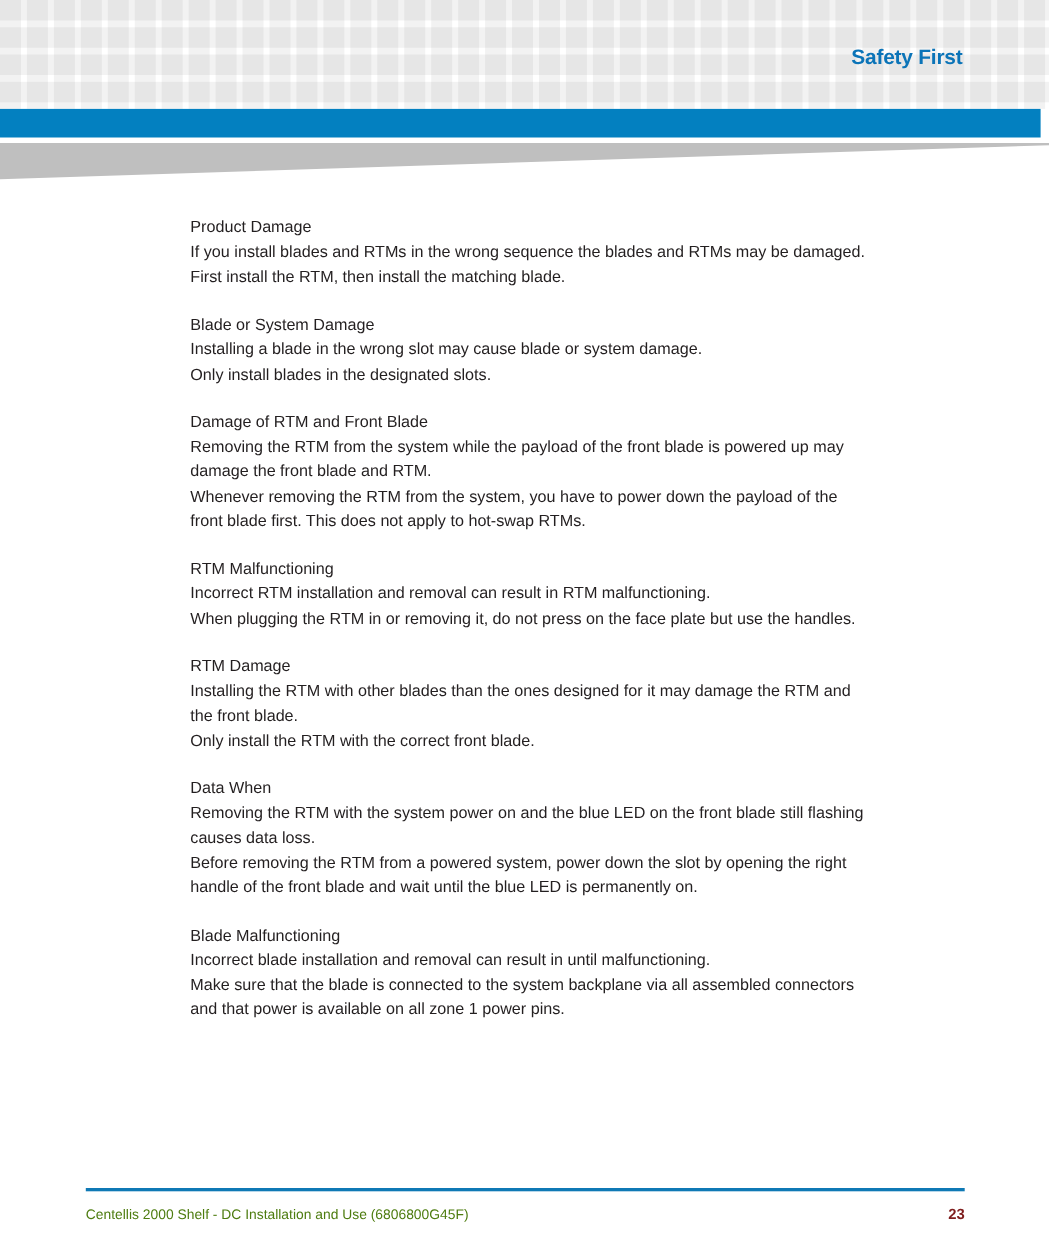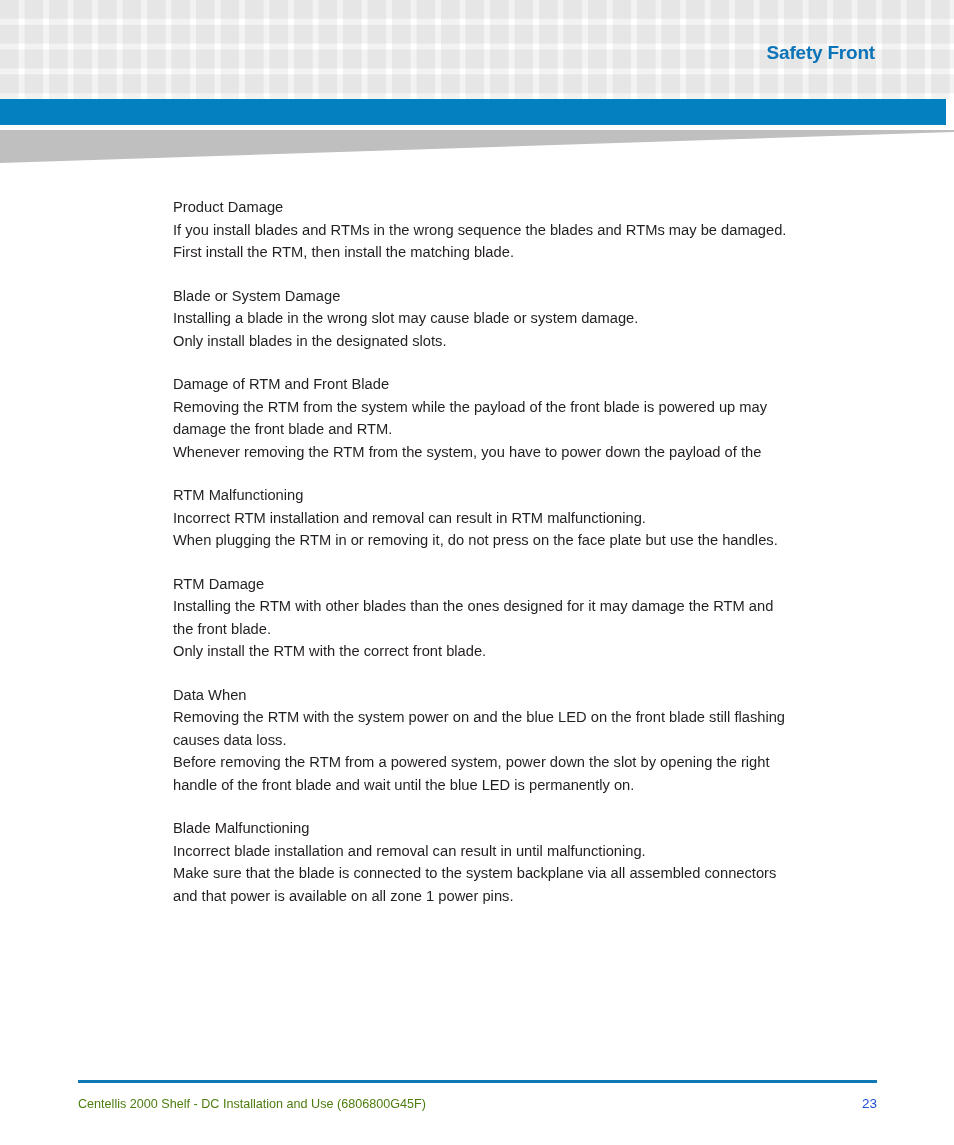--- a/index.html
+++ b/index.html
@@ -112,30 +112,30 @@
     color: #4d7c0f;
     white-space: nowrap;
   }
   .footer-page {
     position: absolute;
     left: 0;
     top: 16px;
     width: 877px;
     text-align: right;
     font-size: 13.5px;
-    font-weight: normal;
-    color: #1d4ed8;
+    font-weight: bold;
+    color: #7f1d1d;
   }
 </style>
 </head>
 <body>
 
 <div class="page-header">
   <div class="header-grid"></div>
-  <div class="header-title">Safety Front</div>
+  <div class="header-title">Safety First</div>
 </div>
 <div class="header-blue-band"></div>
 <div class="header-wedge">
   <svg width="954" height="36" viewBox="0 0 954 36" xmlns="http://www.w3.org/2000/svg">
     <polygon points="0,0 954,0 954,2 0,33" fill="#bfbfbf"></polygon>
   </svg>
 </div>
 
 <div class="content">
 
@@ -149,20 +149,21 @@
     <div class="note-title">Blade or System Damage</div>
     <div class="note-line">Installing a blade in the wrong slot may cause blade or system damage.</div>
     <div class="note-line">Only install blades in the designated slots.</div>
   </div>
 
   <div class="note-block">
     <div class="note-title">Damage of RTM and Front Blade</div>
     <div class="note-line">Removing the RTM from the system while the payload of the front blade is powered up may</div>
     <div class="note-line">damage the front blade and RTM.</div>
     <div class="note-line">Whenever removing the RTM from the system, you have to power down the payload of the</div>
+    <div class="note-line">front blade first. This does not apply to hot-swap RTMs.</div>
   </div>
 
   <div class="note-block">
     <div class="note-title">RTM Malfunctioning</div>
     <div class="note-line">Incorrect RTM installation and removal can result in RTM malfunctioning.</div>
     <div class="note-line">When plugging the RTM in or removing it, do not press on the face plate but use the handles.</div>
   </div>
 
   <div class="note-block">
     <div class="note-title">RTM Damage</div>

